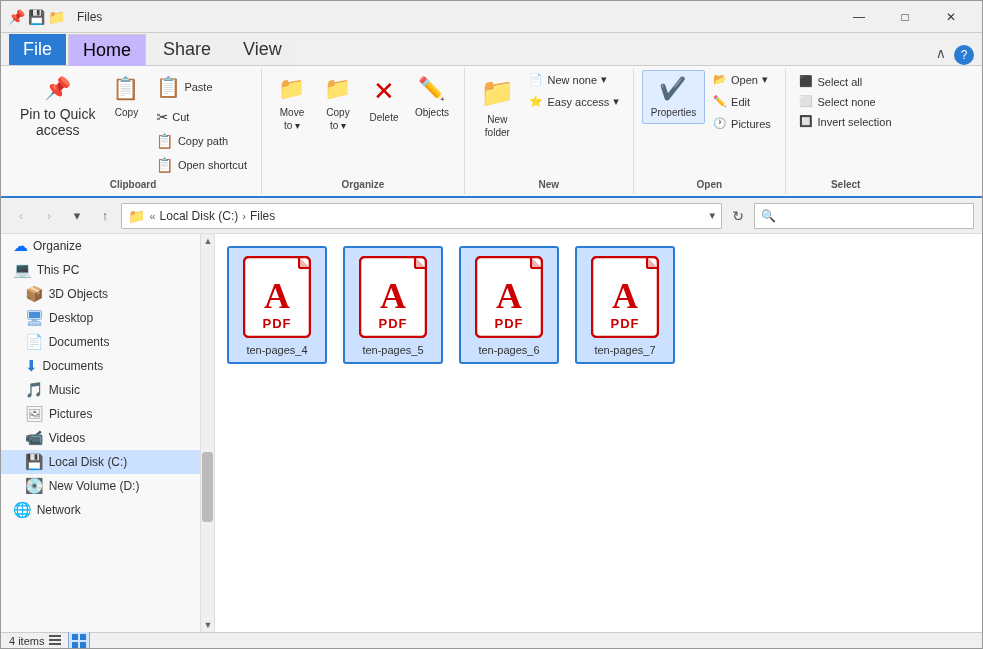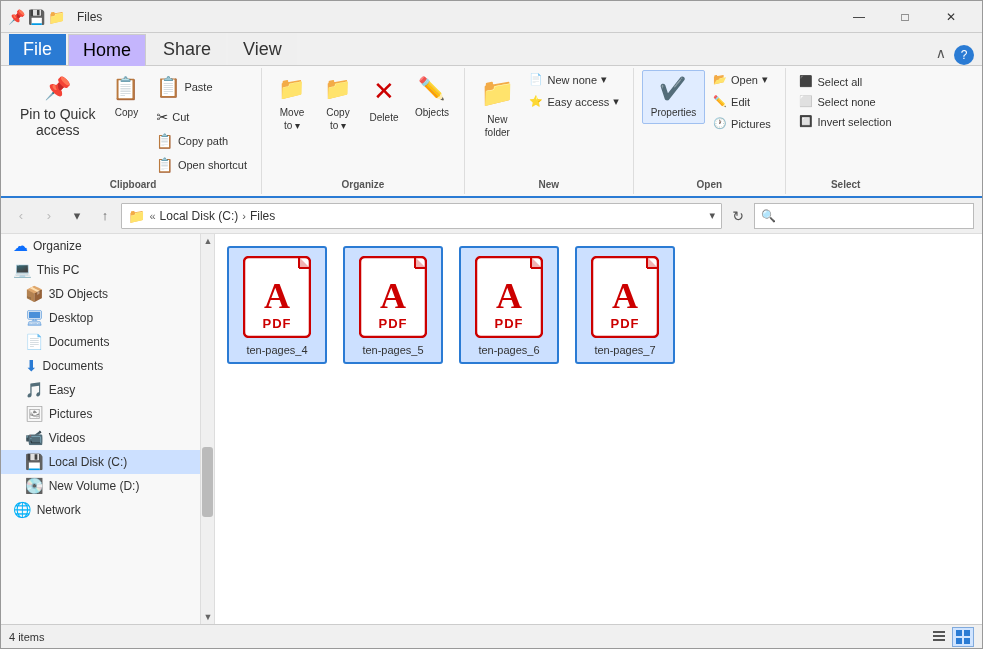--- a/index.html
+++ b/index.html
@@ -69,21 +69,21 @@
 
     
     .file-area { flex: 1; padding: 12px; overflow-y: auto; background: #fff; position: relative; }
     .file-grid { display: flex; flex-wrap: wrap; gap: 16px; align-content: flex-start; }
     .file-item { display: flex; flex-direction: column; align-items: center; width: 100px; cursor: pointer; padding: 6px; border: 2px solid transparent; border-radius: 3px; }
     .file-item.selected { background: #cce0ff; border-color: #2a7bd4; }
     .pdf-icon { width: 72px; height: 86px; position: relative; display: flex; flex-direction: column; align-items: center; justify-content: center; }
     .file-name { font-size: 11px; color: #333; text-align: center; margin-top: 4px; word-break: break-all; }
 
     
-    .status-bar { height: 24px; background: #f0f0f0; border-top: 1px solid #ccc; display: flex; align-items: center; padding: 0 8px; justify-content: space-between; }
+    .status-bar { height: 16px; background: #f0f0f0; border-top: 1px solid #ccc; display: flex; align-items: center; padding: 0 8px; }
     .status-text { font-size: 11px; color: #333; }
     .view-controls { display: flex; gap: 2px; }
     .view-btn { width: 22px; height: 20px; border: 1px solid transparent; background: transparent; cursor: pointer; display: flex; align-items: center; justify-content: center; font-size: 13px; color: #555; }
     .view-btn.active { background: #d0e4ff; border-color: #80aadd; }
 
     
     ::-webkit-scrollbar { width: 14px; }
     ::-webkit-scrollbar-track { background: #f0f0f0; }
     ::-webkit-scrollbar-thumb { background: #bbb; border-radius: 3px; }
   </style>
@@ -290,21 +290,21 @@
     <div class="sidebar-item" style="padding-left:24px;">
       <span class="si-icon si-docs">📄</span>
       <span>Documents</span>
     </div>
     <div class="sidebar-item" style="padding-left:24px;">
       <span class="si-icon si-dl">⬇</span>
       <span>Documents</span>
     </div>
     <div class="sidebar-item" style="padding-left:24px;">
       <span class="si-icon si-music">🎵</span>
-      <span>Easy</span>
+      <span>Music</span>
     </div>
     <div class="sidebar-item" style="padding-left:24px;">
       <span class="si-icon si-pics">🖼</span>
       <span>Pictures</span>
     </div>
     <div class="sidebar-item" style="padding-left:24px;">
       <span class="si-icon si-videos">📹</span>
       <span>Videos</span>
     </div>
     <div class="sidebar-item active" style="padding-left:24px;">

